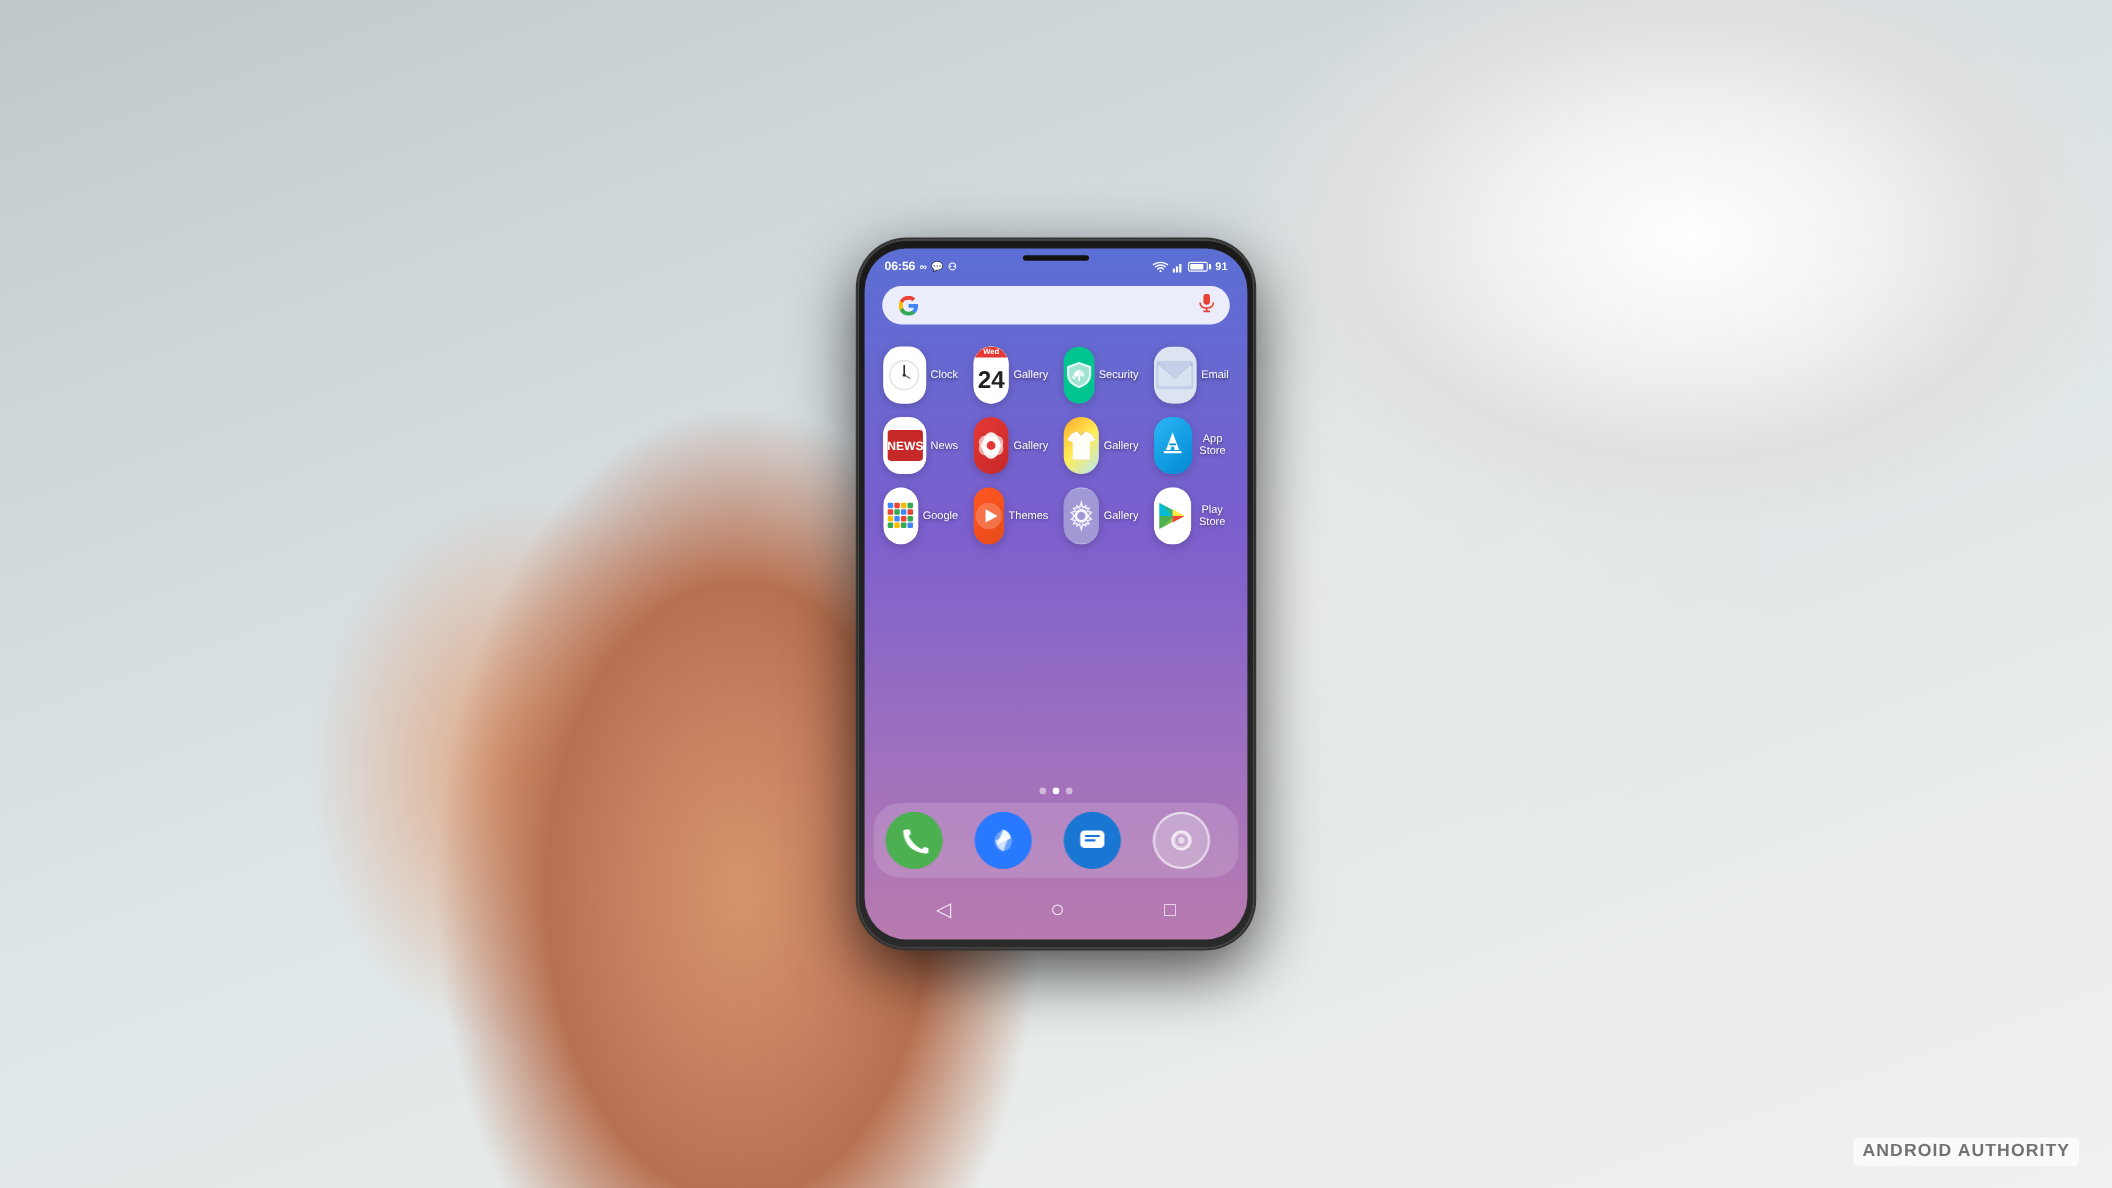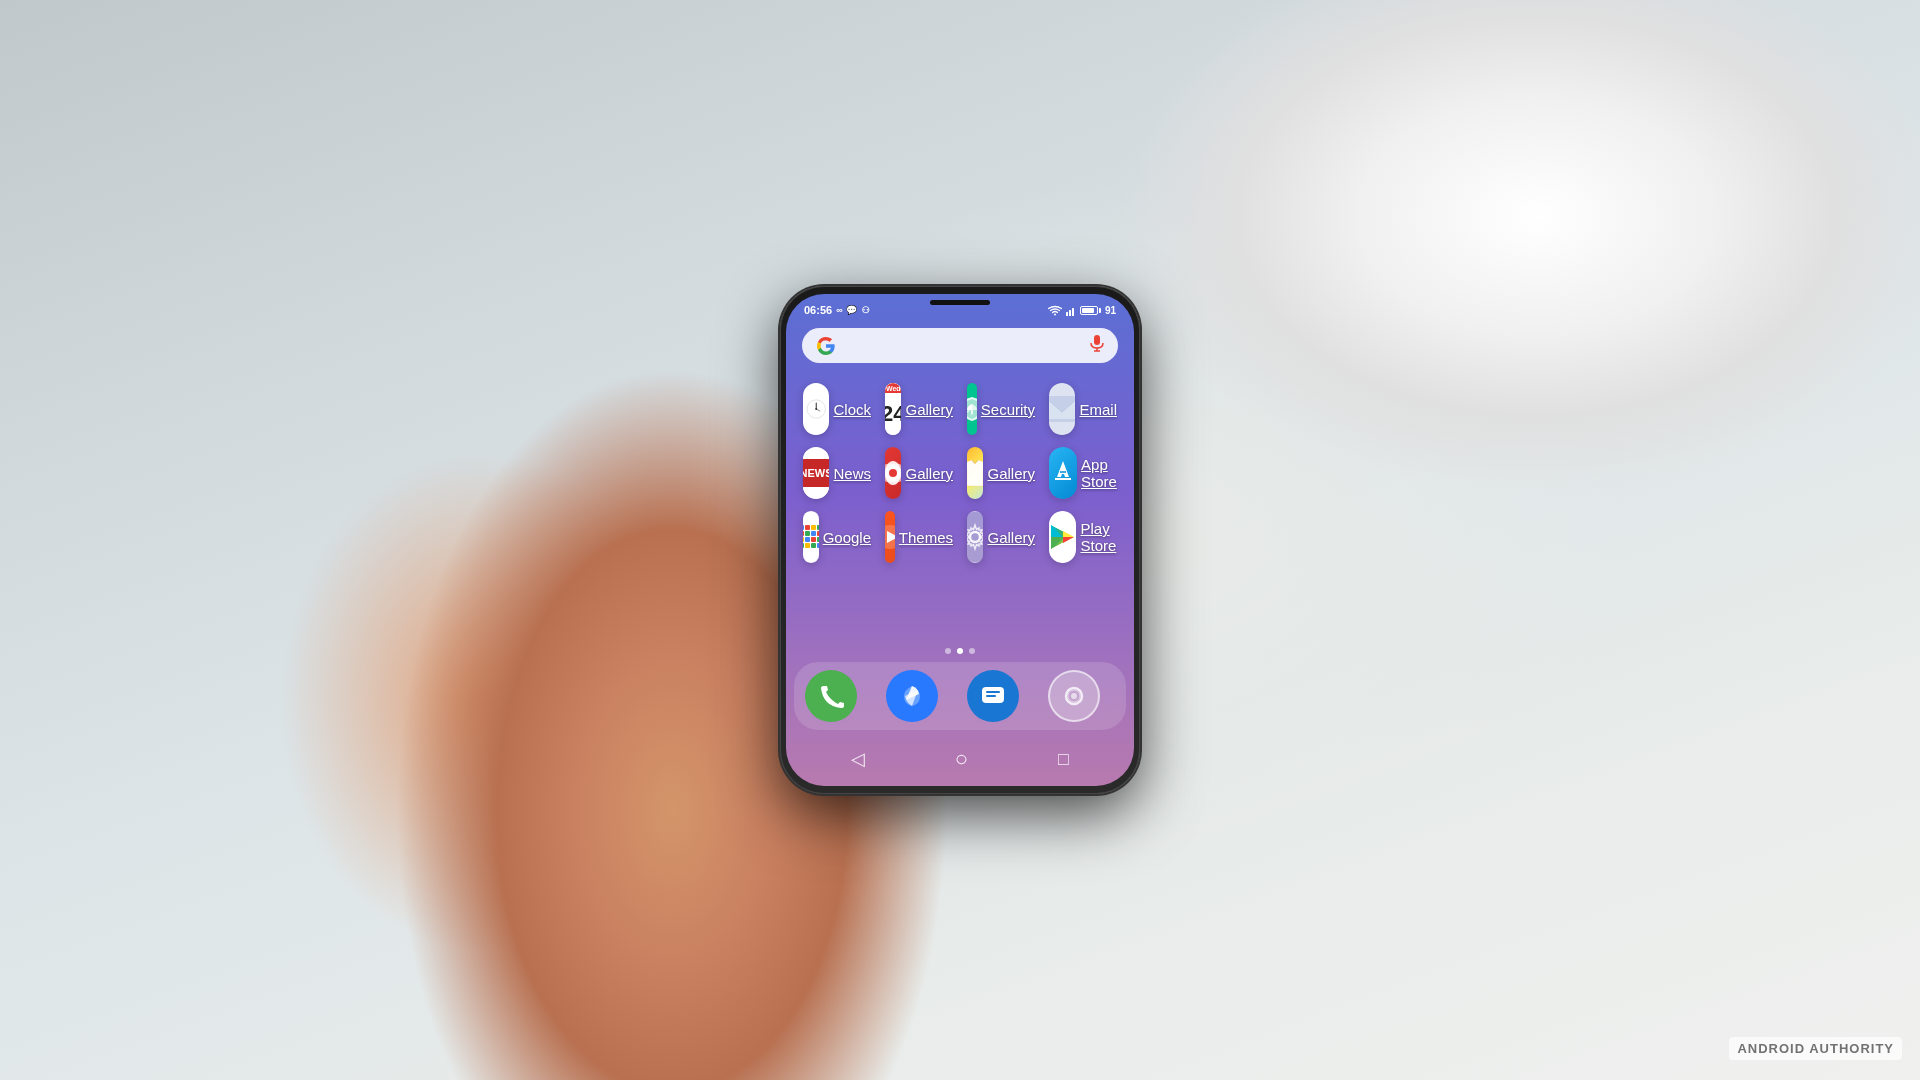--- a/index.html
+++ b/index.html
@@ -21,21 +21,21 @@
       height: 1080px;
       display: flex;
       align-items: center;
       justify-content: center;
     }
 
     
     .phone-outer {
       position: relative;
       width: 360px;
-      height: 508px;
+      height: 644px;
       background: linear-gradient(180deg, #1a1a1a 0%, #2a2a2a 100%);
       border-radius: 44px;
       box-shadow:
         0 0 0 2px #333,
         0 20px 60px rgba(0,0,0,0.7),
         inset 0 0 0 1px #444;
       display: flex;
       flex-direction: column;
       align-items: center;
       overflow: hidden;
@@ -162,25 +162,25 @@
       display: flex;
       align-items: center;
       justify-content: center;
       font-size: 22px;
       box-shadow: 0 2px 8px rgba(0,0,0,0.2);
       overflow: hidden;
       position: relative;
     }
 
     .app-label {
-      font-size: 15px;
+      font-size: 10px;
       color: white;
+      text-align: center;
       text-shadow: 0 1px 3px rgba(0,0,0,0.5);
       font-weight: 500;
-      text-decoration: underline;
     }
 
     
     .icon-clock {
       background: white;
     }
 
     
     .icon-calendar {
       background: white;
@@ -226,23 +226,23 @@
     .nav-btn {
       font-size: 18px;
       color: rgba(255,255,255,0.85);
       cursor: pointer;
     }
 
     
     .watermark {
       position: absolute;
       bottom: 20px;
-      right: 18px;
+      right: 30px;
       color: rgba(80,80,80,0.8);
-      font-size: 13px;
+      font-size: 16px;
       font-weight: 700;
       letter-spacing: 1px;
       z-index: 50;
       background: rgba(255,255,255,0.7);
       padding: 4px 8px;
       border-radius: 4px;
     }
 
     
     .clock-svg {

